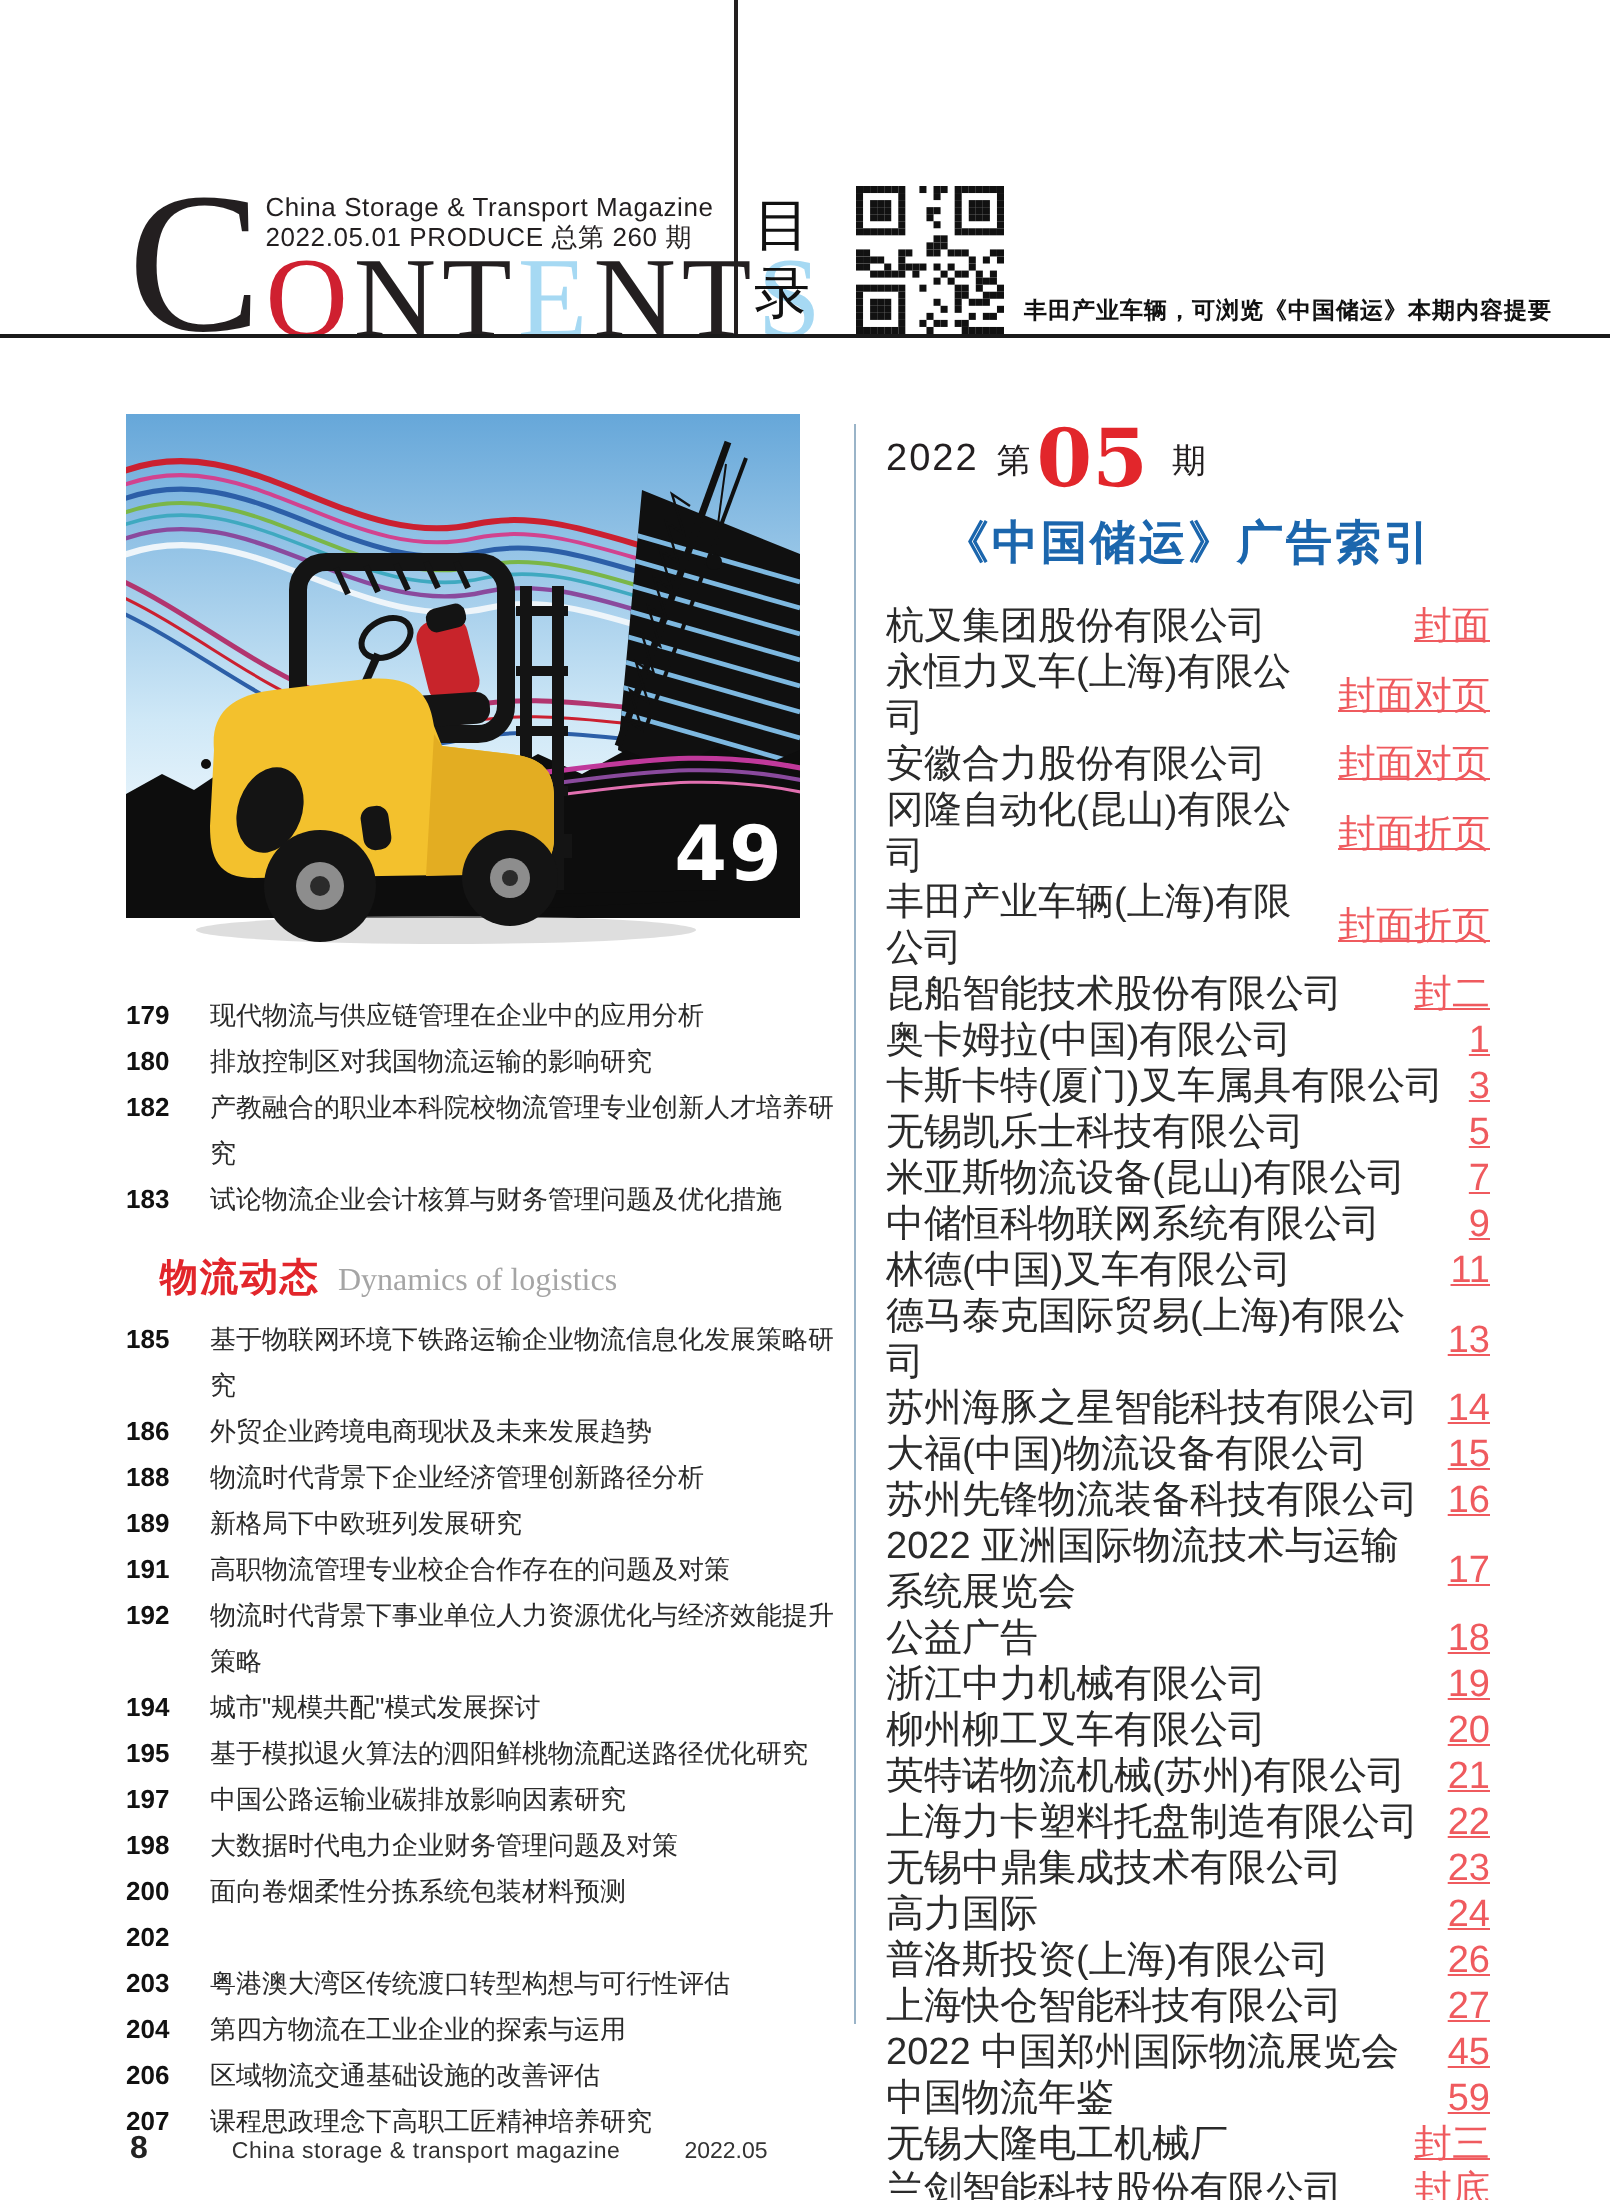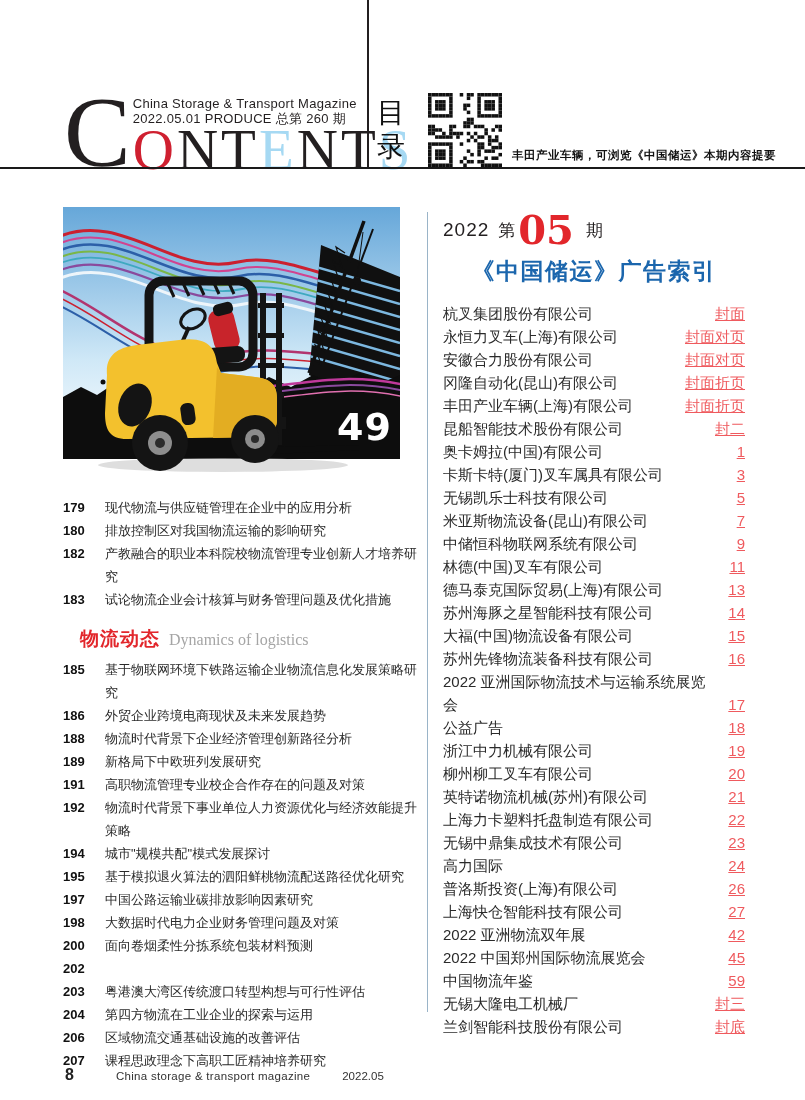--- a/index.html
+++ b/index.html
@@ -39,21 +39,21 @@
 
   
   .right-col{position:absolute;left:443px;top:212px;width:302px;}
   .issue-line{display:flex;align-items:center;color:#231f20;}
   .issue-year{font-size:19px;letter-spacing:1px;}
   .issue-word{font-size:17px;margin-left:9px;}
   .issue-num{font-family:"DejaVu Serif",serif;font-weight:bold;font-size:40px;line-height:36px;
              color:#e2262b;margin:0 3px;}
   .index-title{font-size:23px;font-weight:bold;color:#1b66ad;margin-top:8px;letter-spacing:1.5px;text-align:center;}
   .ad-list{margin-top:15px;}
-  .ad-row{display:flex;justify-content:space-between;align-items:flex-end;font-size:15px;line-height:23px;}
+  .ad-row{display:flex;justify-content:space-between;align-items:center;font-size:19px;line-height:23px;}
   .ad-name{color:#2a2a2a;}
   .ad-page{color:#ef5a5e;text-align:right;flex:none;padding-left:8px;text-decoration:underline;}
 
   
   .footer{position:absolute;left:65px;top:1066px;display:flex;align-items:baseline;}
   .foot-page{font-size:16px;font-weight:bold;color:#222;}
   .foot-mag{font-size:11.5px;color:#333;margin-left:42px;letter-spacing:.3px;}
   .foot-issue{font-size:11.5px;color:#333;margin-left:32px;}
 </style>
 </head>
@@ -650,24 +650,20 @@
         <div class="ad-row">
           <span class="ad-name">普洛斯投资(上海)有限公司</span>
           <span class="ad-page">26</span>
         </div>
 
         <div class="ad-row">
           <span class="ad-name">上海快仓智能科技有限公司</span>
           <span class="ad-page">27</span>
         </div>
 
-        <div class="ad-row">
-          <span class="ad-name">2022 亚洲物流双年展</span>
-          <span class="ad-page">42</span>
-        </div>
 
         <div class="ad-row">
           <span class="ad-name">2022 中国郑州国际物流展览会</span>
           <span class="ad-page">45</span>
         </div>
 
         <div class="ad-row">
           <span class="ad-name">中国物流年鉴</span>
           <span class="ad-page">59</span>
         </div>

